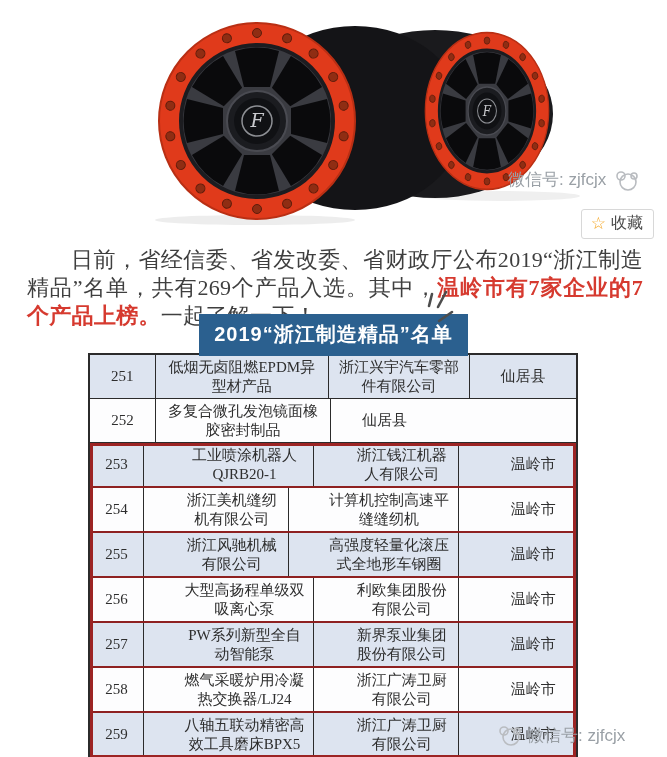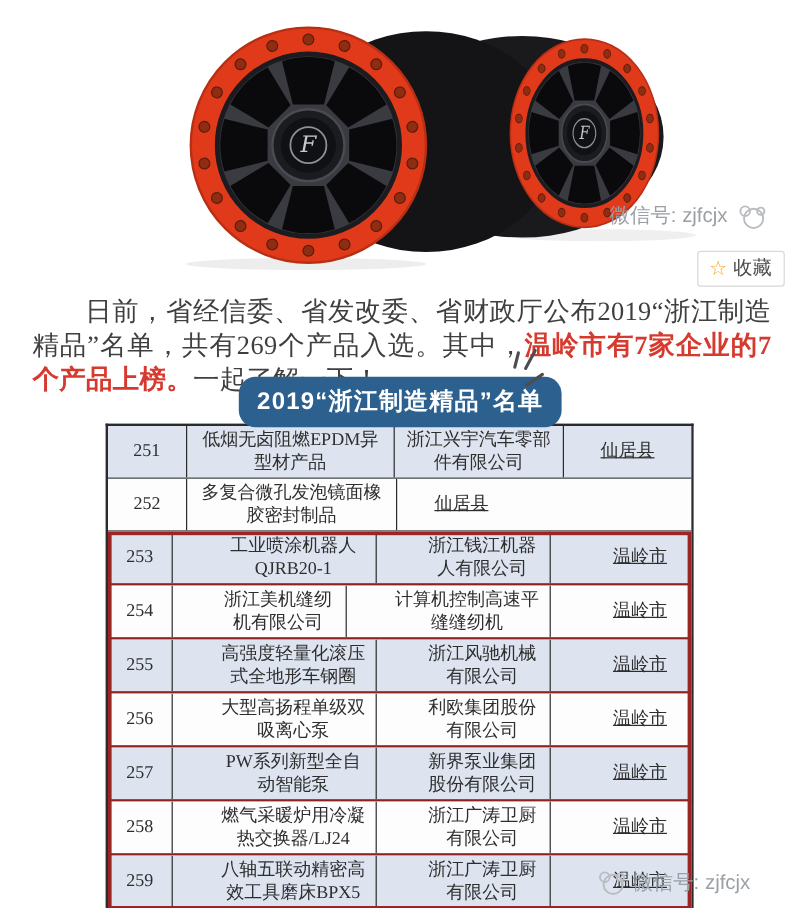--- a/index.html
+++ b/index.html
@@ -34,31 +34,31 @@
 
   
   .intro{position:absolute;left:27px;right:24px;top:234px;
     font-size:22px;line-height:28px;color:#3f3f3f;text-indent:2em;letter-spacing:.3px;text-align:justify;}
   .intro .red{color:var(--red_text);font-weight:bold;}
 
   
   .banner-wrap{position:absolute;left:0;top:302px;width:100%;text-align:center;z-index:2;}
   .banner{display:inline-block;background:var(--banner_bg);color:#fff;
     font-family:"Liberation Sans", sans-serif;font-weight:bold;font-size:20px;
-    padding:7px 15px 8px;letter-spacing:1px;border-radius:14px;}
+    padding:7px 15px 8px;letter-spacing:1px;}
   .sparkle{position:absolute;left:426px;top:278px;z-index:3;}
 
   
   .tbl{position:absolute;top:341px;left:88px;width:490px;
     border:2px solid var(--grid);border-bottom:none;font-size:15px;color:#2e2e2e;background:#fff;}
   .row{display:flex;height:44px;overflow:hidden;border-bottom:1px solid var(--grid);background:#fdfdfe;}
   .row.blue{background:var(--row_blue);}
   .cell{display:flex;align-items:center;justify-content:center;text-align:center;
     padding:2px 6px;border-right:1px solid var(--grid);line-height:19px;overflow:hidden;}
-  .cell:last-child{border-right:none;text-decoration:underline;}
+  .cell:last-child{border-right:none;}
   .c1{width:66px;}.c2{width:175px;}.c3{width:142px;}.c4{width:107px;}
   .hl-group{position:relative;}
   .hl-group .row{height:45px;border-bottom:2px solid var(--hl_sep);gap:32px;}
   .hl-group::after{content:"";position:absolute;inset:0;border:3px solid var(--hl_border);pointer-events:none;}
   .row.partial{height:13px;border-bottom:none;background:#fff;}
 </style>
 </head>
 <body>
 
 <div class="page">
@@ -177,22 +177,22 @@
     <div class="cell c4">温岭市</div>
   </div>
         <div class="row">
     <div class="cell c1">254</div>
     <div class="cell c3">浙江美机缝纫机有限公司</div>
     <div class="cell c2">计算机控制高速平缝缝纫机</div>
     <div class="cell c4">温岭市</div>
   </div>
         <div class="row blue">
     <div class="cell c1">255</div>
+    <div class="cell c3">浙江风驰机械有限公司</div>
     <div class="cell c2">高强度轻量化滚压式全地形车钢圈</div>
-    <div class="cell c3">浙江风驰机械有限公司</div>
     <div class="cell c4">温岭市</div>
   </div>
         <div class="row">
     <div class="cell c1">256</div>
     <div class="cell c2">大型高扬程单级双吸离心泵</div>
     <div class="cell c3">利欧集团股份有限公司</div>
     <div class="cell c4">温岭市</div>
   </div>
         <div class="row blue">
     <div class="cell c1">257</div>

